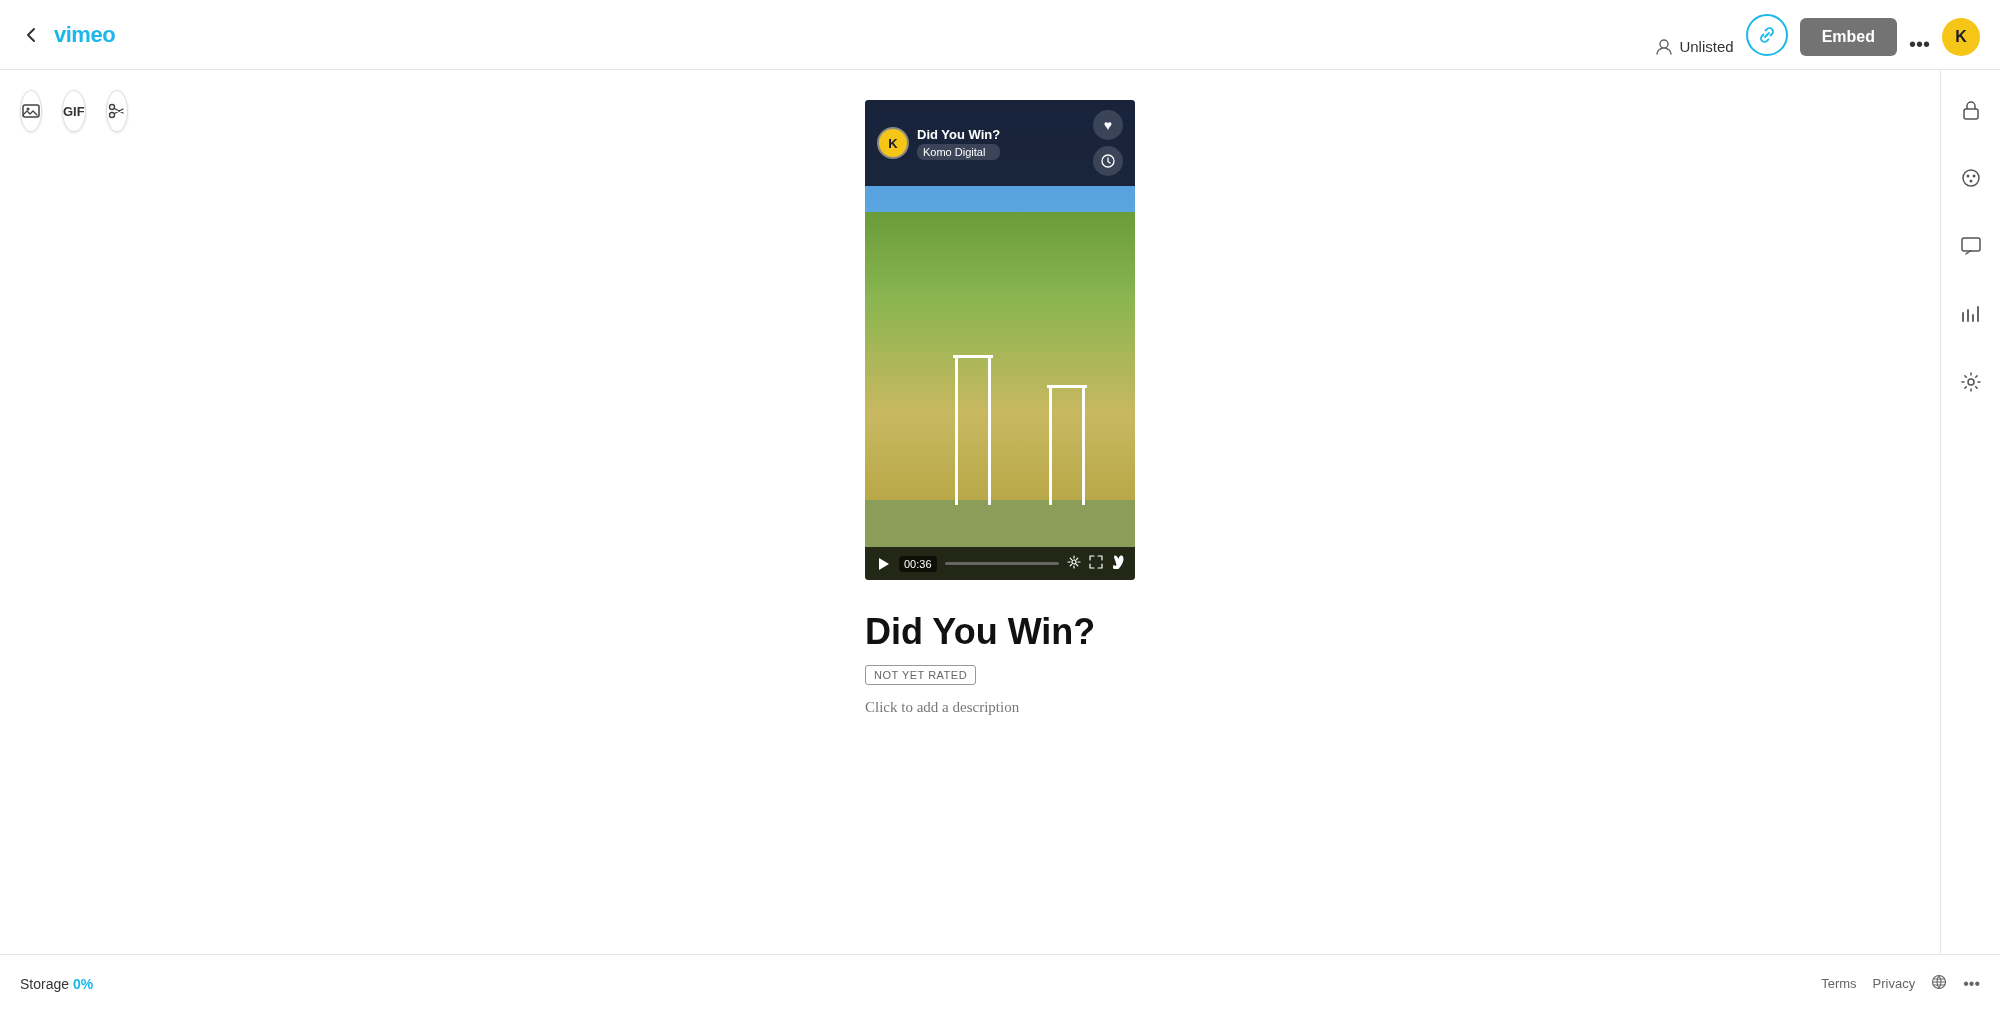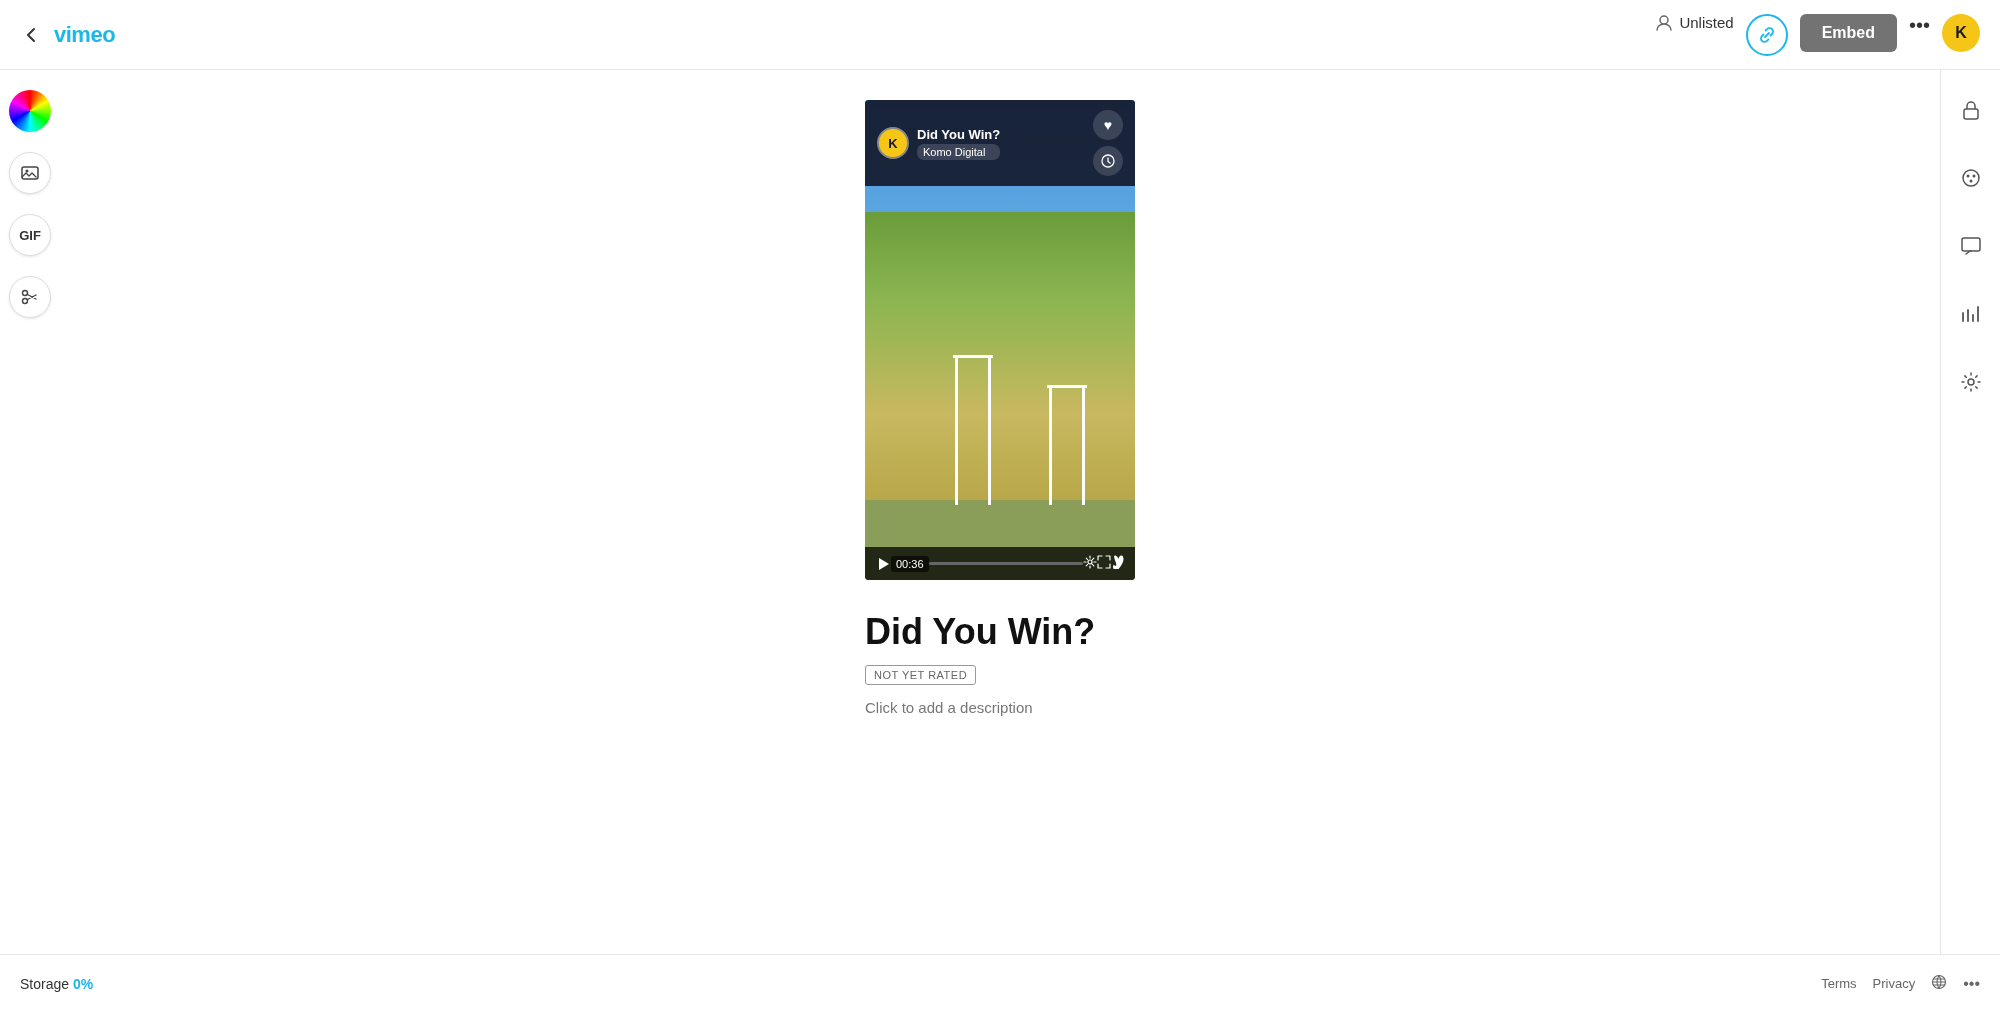--- a/index.html
+++ b/index.html
@@ -34,21 +34,21 @@
     }
     .vimeo-logo {
       font-size: 22px;
       font-weight: 700;
       color: #1ab7ea;
       letter-spacing: -0.5px;
     }
     .header-right {
       margin-left: auto;
       display: flex;
-      align-items: flex-start;
+      align-items: flex-end;
       gap: 12px;
     }
     .unlisted-btn {
       display: flex;
       align-items: center;
       gap: 6px;
       background: none;
       border: none;
       cursor: pointer;
       font-size: 15px;
@@ -130,21 +130,21 @@
       border-radius: 6px;
     }
 
     
     .left-toolbar {
       position: fixed;
       left: 0;
       top: 70px;
       width: 60px;
       display: flex;
-      flex-direction: column;
+      flex-direction: row;
       align-items: center;
       padding: 20px 0;
       gap: 20px;
     }
     .tool-btn {
       width: 42px;
       height: 42px;
       border-radius: 50%;
       border: 1px solid #ddd;
       background: #fff;
@@ -291,20 +291,21 @@
     }
 
     
     .video-controls {
       position: absolute;
       bottom: 0; left: 0; right: 0;
       background: rgba(0,0,0,0.75);
       padding: 8px 10px;
       display: flex;
       align-items: center;
+      gap: 8px;
     }
     .play-btn {
       color: #fff;
       font-size: 16px;
       cursor: pointer;
       background: none;
       border: none;
       display: flex;
       align-items: center;
     }
@@ -354,20 +355,21 @@
       padding: 3px 8px;
       border-radius: 3px;
       margin-top: 12px;
       letter-spacing: 0.5px;
     }
     .description-placeholder {
       margin-top: 14px;
       color: #777;
       font-size: 15px;
       cursor: pointer;
+      font-family: Liberation Serif, serif;
     }
 
     
     .footer {
       position: fixed;
       bottom: 0; left: 0; right: 0;
       height: 58px;
       display: flex;
       align-items: center;
       padding: 0 20px;

